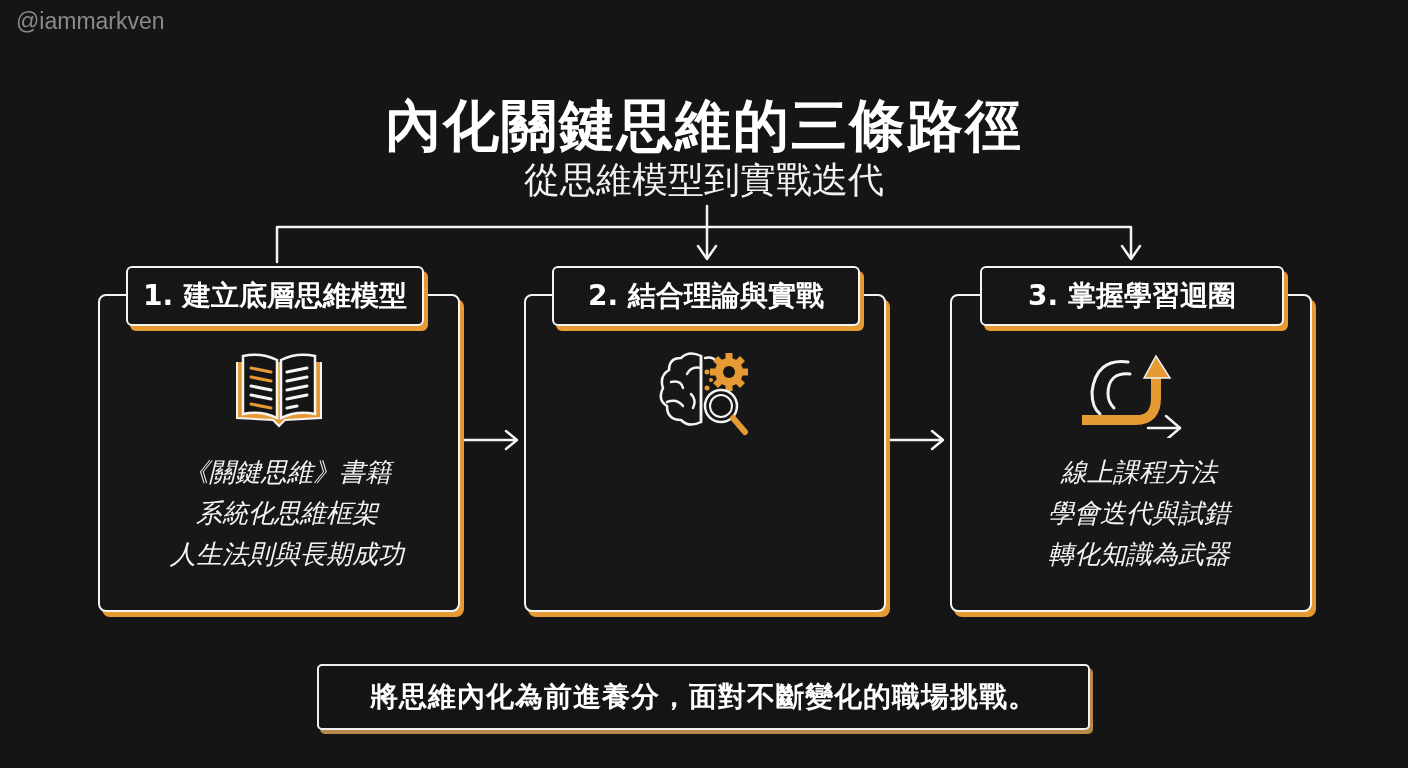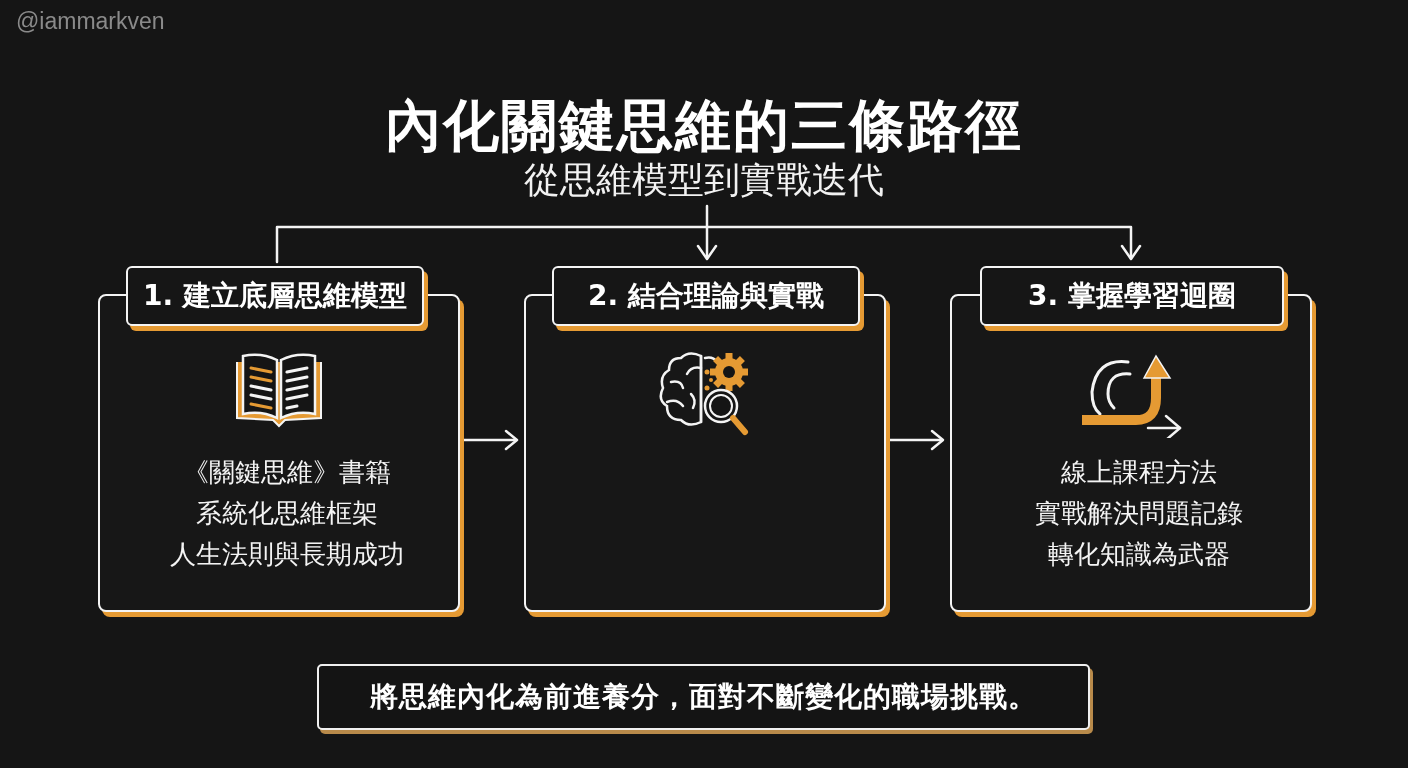--- a/index.html
+++ b/index.html
@@ -36,21 +36,21 @@
     border:2.5px solid #f4f4f4; border-radius:6px;
     background:#161616;
     box-shadow:4px 5px 0 0 #e59a33;
     display:flex; align-items:center; justify-content:center;
     font-size:28px; font-weight:bold; color:#ffffff;
     z-index:2;
   }
   .card-icon { position:absolute; left:50%; transform:translateX(-50%); top:52px; }
   .card-lines {
     position:absolute; left:16px; right:0; top:156px;
-    text-align:center; font-size:26px; line-height:41px; color:#f4f4f4;
+    text-align:center; font-size:26px; line-height:41px; color:#f4f4f4;font-style:italic;
   }
   .card-lines div { white-space:nowrap; }
   .footer-box {
     position:absolute; left:317px; top:664px; width:769px; height:62px;
     border:2.5px solid #f0f0f0; border-radius:5px;
     background:#141414;
     box-shadow:3px 4px 0 0 #b88a4a;
     display:flex; align-items:center; justify-content:center;
     font-size:28px; color:#ffffff; letter-spacing:1px;font-weight:bold;
   }
@@ -156,21 +156,21 @@
       <path d="M6 72 L60 72 Q80 72 80 50 L80 28" fill="none" stroke="#e59a33" stroke-width="10" stroke-linecap="butt"></path>
       <polygon points="68,30 80,8 94,30" fill="#e59a33" stroke="#f4f4f4" stroke-width="1.5"></polygon>
       <g fill="none" stroke="#f4f4f4" stroke-width="2.5" stroke-linecap="round" stroke-linejoin="round">
         <line x1="72" y1="80" x2="104" y2="80"></line>
         <polyline points="90,68 104,80 90,92"></polyline>
       </g>
     </svg>
   </div>
   <div class="card-lines">
     <div>線上課程方法</div>
-    <div>實戰解決問題記錄</div>
+    <div>學會迭代與試錯</div>
     <div>轉化知識為武器</div>
   </div>
 </div>
 <div class="card-header" style="left:980px; width:300px;">3. 掌握學習迴圈</div>
 
 <div class="footer-box">
   <span>將思維內化為前進養分，面對不斷變化的職場挑戰。</span>
 </div>
 
 </body></html>

